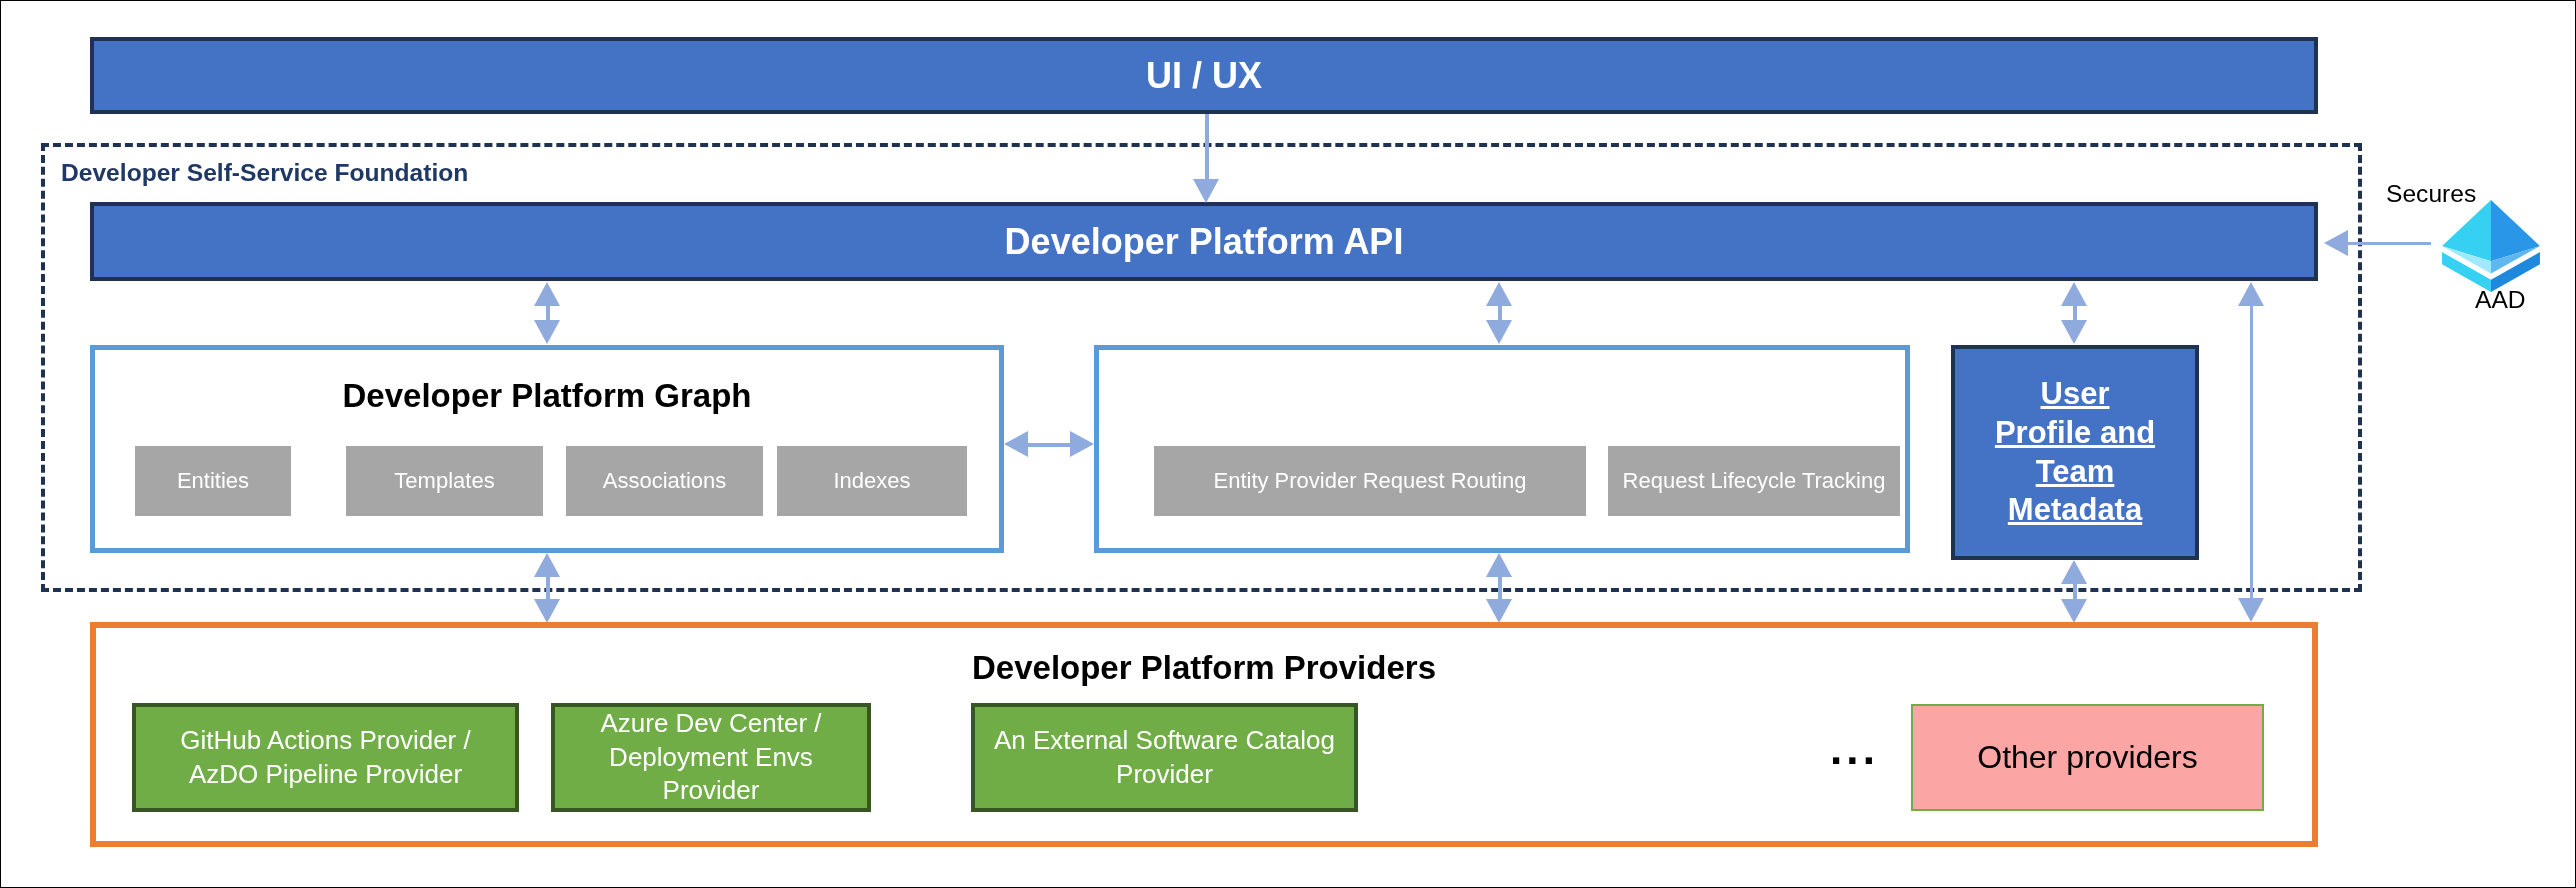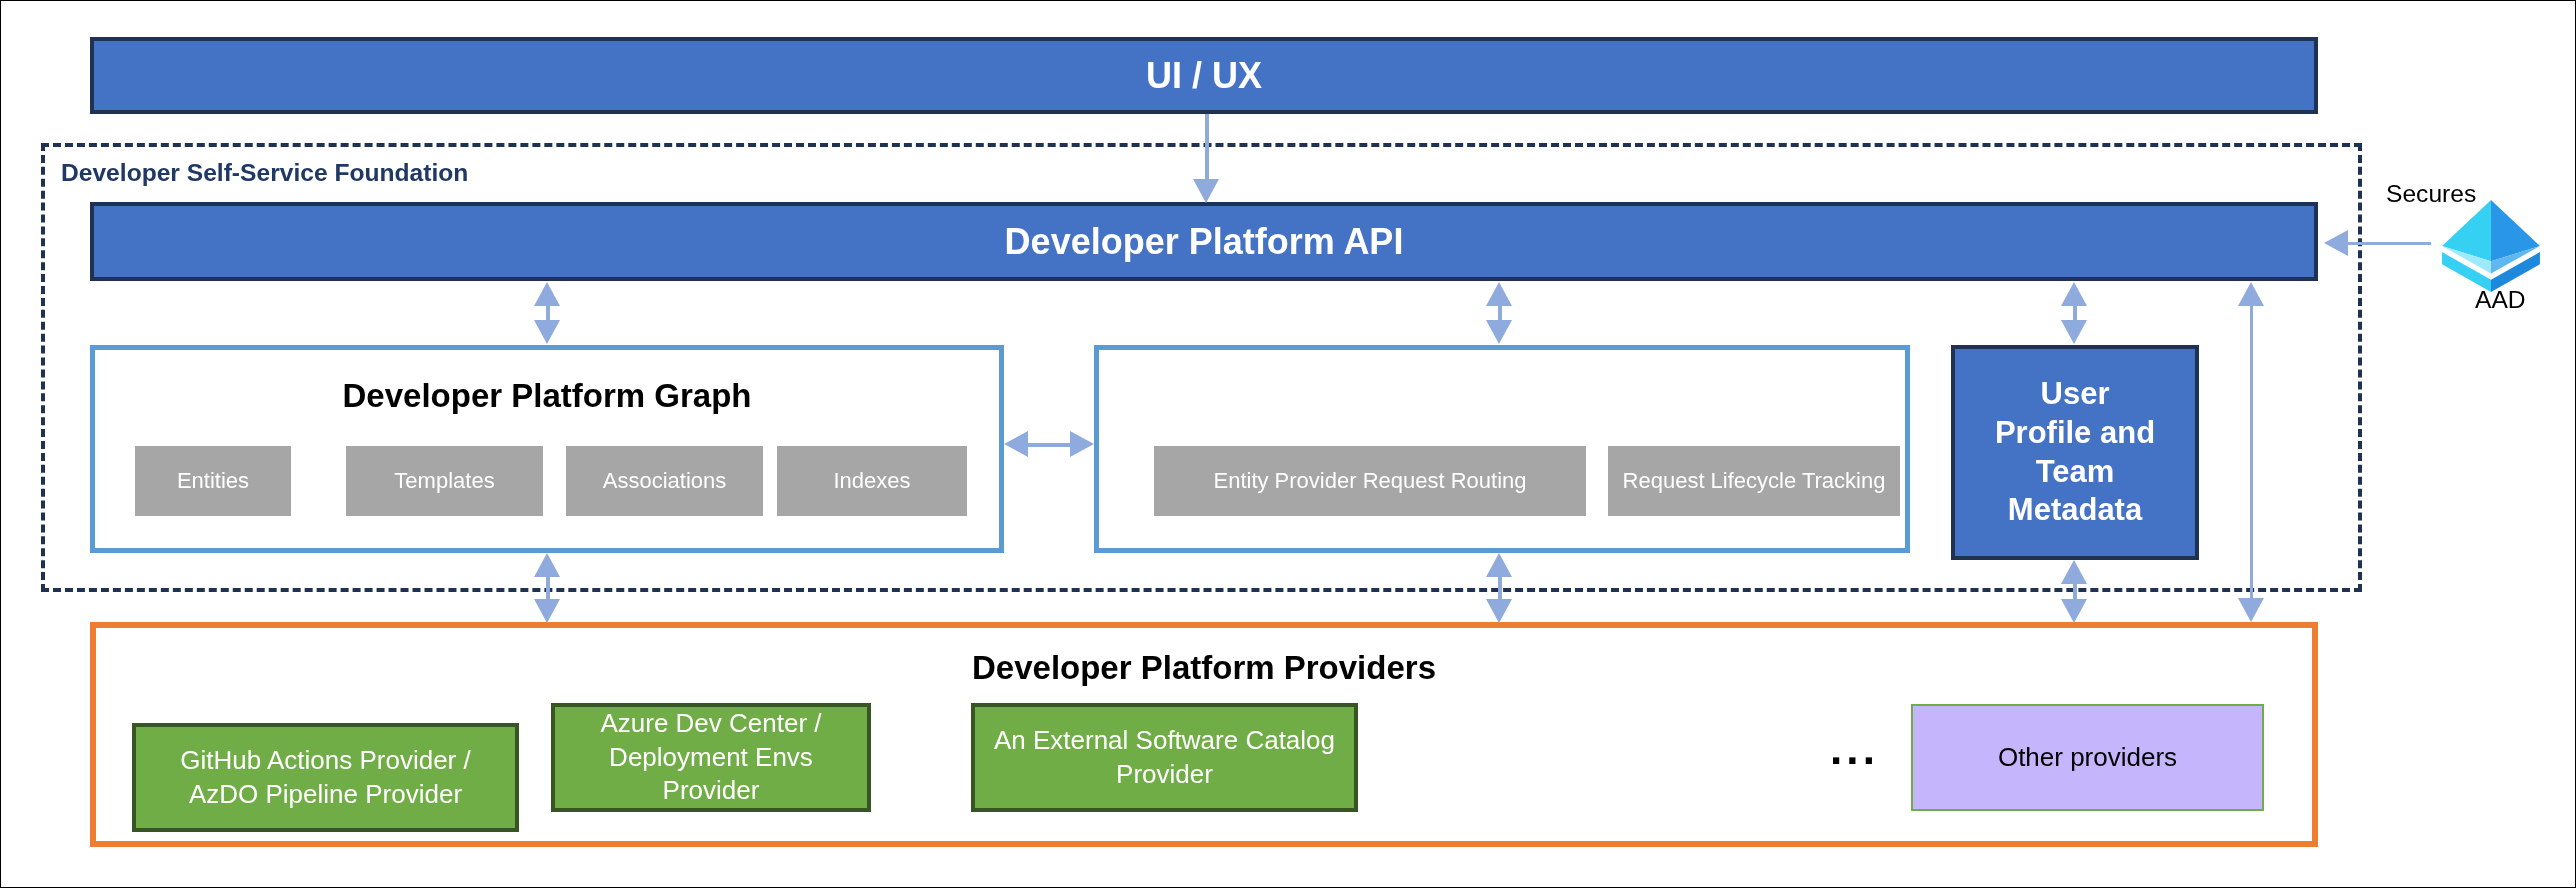--- a/index.html
+++ b/index.html
@@ -49,20 +49,21 @@
   }
   .userbox{
     position:absolute;
     background:#4472C4;
     border:4.8px solid #1F3251;
     box-sizing:border-box;
     display:flex;align-items:center;justify-content:center;
     text-align:center;
     color:#ffffff;font-weight:bold;font-size:31px;line-height:1.25;
     padding:0 35px;
+    text-decoration:underline;
   }
   .orangebox{
     position:absolute;
     background:#ffffff;
     border:6.8px solid #ED7D31;
     box-sizing:border-box;
   }
   .orangebox .box-title{
     position:absolute;top:20.5px;left:0;right:0;
     text-align:center;color:#000000;font-weight:bold;font-size:33px;
@@ -71,25 +72,25 @@
     position:absolute;
     background:#70AD47;
     border:4.1px solid #375623;
     box-sizing:border-box;
     display:flex;align-items:center;justify-content:center;
     color:#ffffff;font-size:26px;text-align:center;line-height:1.3;
     padding:0 16.4px;
   }
   .lightgreenbox{
     position:absolute;
-    background:#c4b5fd;
+    background:#fca5a5;
     border:2.7px solid #70AD47;
     box-sizing:border-box;
     display:flex;align-items:center;justify-content:center;
-    color:#000000;font-size:26px;text-align:center;
+    color:#000000;font-size:32px;text-align:center;
   }
   .ellipsis{
     position:absolute;
     color:#000000;font-weight:bold;font-size:44px;letter-spacing:4.1px;
   }
   
   .varrow{position:absolute;width:27px;}
   .varrow .stem{position:absolute;left:11.6px;width:4.1px;background:#8FAADC;}
   .varrow .head-up{position:absolute;top:0;left:0;width:0;height:0;
     border-left:13.7px solid transparent;border-right:13.7px solid transparent;
@@ -136,21 +137,21 @@
     <div class="chip" style="left:509px;top:96px;width:292px;height:70px;">Request Lifecycle Tracking</div>
   </div>
 
   <div class="userbox" style="left:1950px;top:344px;width:248px;height:215px;">
     <span>User Profile and Team Metadata</span>
   </div>
 
   <div class="orangebox" style="left:89px;top:621px;width:2228px;height:225px;">
     <div class="box-title">Developer Platform Providers</div>
   </div>
-  <div class="greenbox" style="left:131px;top:702px;width:387px;height:109px;margin-top:20px;">GitHub Actions Provider / AzDO Pipeline Provider</div>
+  <div class="greenbox" style="left:131px;top:702px;width:387px;height:109px;">GitHub Actions Provider / AzDO Pipeline Provider</div>
   <div class="greenbox" style="left:550px;top:702px;width:320px;height:109px;">Azure Dev Center / Deployment Envs Provider</div>
   <div class="greenbox" style="left:970px;top:702px;width:387px;height:109px;">An External Software Catalog Provider</div>
   <div class="ellipsis" style="left:1829px;top:723px;">...</div>
   <div class="lightgreenbox" style="left:1910px;top:703px;width:353px;height:107px;">Other providers</div>
 
   <div class="varrow" style="left:1192px;top:113px;height:89px;">
     <div class="stem" style="top:0;bottom:20.5px;width:3.4px;left:12.3px;"></div>
     <div class="head-down"></div>
   </div>
 

